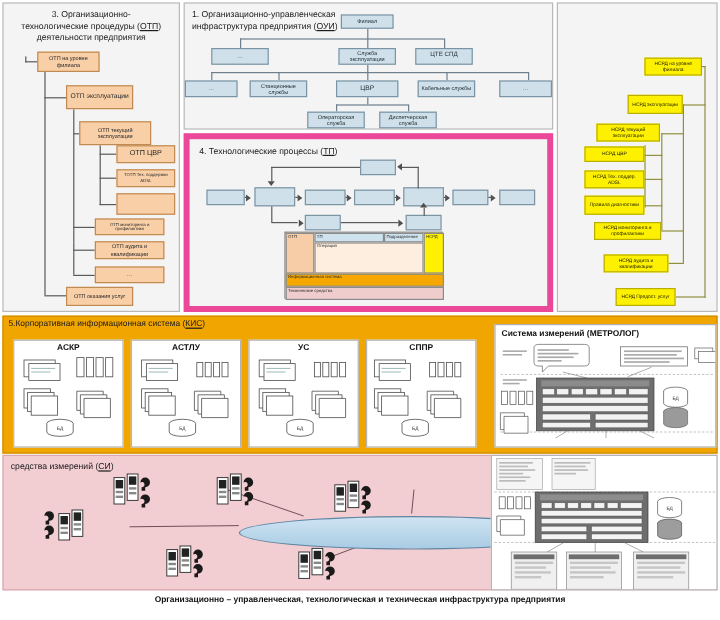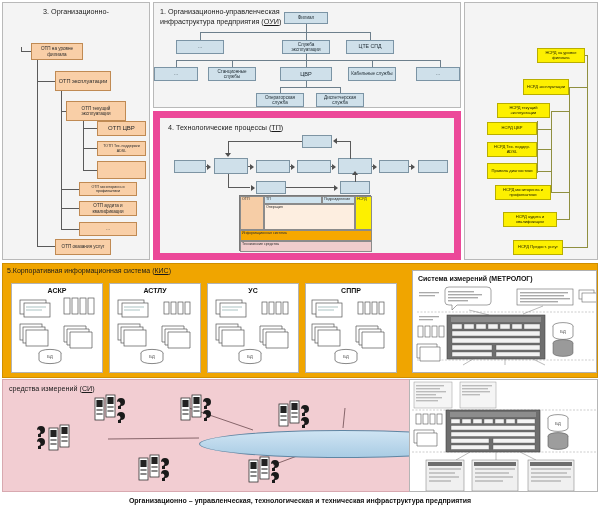--- a/index.html
+++ b/index.html
@@ -20,21 +20,21 @@
     color:#1b1b1b;
   }
   .u{text-decoration:underline;}
 
   
   #panel3{left:2px;top:2px;width:148px;height:258px;
     background:#f4f4f4;border:1px solid #b9b9b9;}
   #panel1{left:153px;top:2px;width:308px;height:106px;
     background:#f4f4f4;border:1px solid #b9b9b9;}
   #panel4{left:153px;top:111px;width:308px;height:149px;
-    background:#f4f4f4;border:7px solid #ec4899;}
+    background:#f4f4f4;border:5px solid #ec4899;}
   #panel2{left:464px;top:2px;width:134px;height:258px;
     background:#f4f4f4;border:1px solid #b9b9b9;}
 
   #panel3 .panel-title{text-align:center;padding:4px 6px 0;}
   #panel2 .panel-title{text-align:center;padding:5px 6px 0;}
   #panel1 .panel-title{padding:4px 0 0 6px;}
   #panel4 .panel-title{padding:5px 0 0 8px;}
 
   
   .bx{
@@ -113,20 +113,22 @@
   svg{display:block;}
 </style>
 </head>
 <body>
 
 <div class="root">
 
   <div class="panel" id="panel3">
     <div class="panel-title">
       <div>3. Организационно-</div>
+      <div>технологические процедуры (<span class="u">ОТП</span>)</div>
+      <div>деятельности предприятия</div>
     </div>
 
     <div class="ln lnh" style="left:18px;top:48px;width:10px;"></div>
     <div class="ln lnv" style="left:18px;top:44px;height:5px;"></div>
     <div class="ln lnv" style="left:34px;top:56px;height:187px;"></div>
     <div class="ln lnh" style="left:34px;top:78px;width:18px;"></div>
     <div class="ln lnh" style="left:34px;top:243px;width:18px;"></div>
     <div class="ln lnv" style="left:58px;top:88px;height:111px;"></div>
     <div class="ln lnh" style="left:58px;top:108px;width:18px;"></div>
     <div class="ln lnh" style="left:58px;top:186px;width:18px;"></div>

